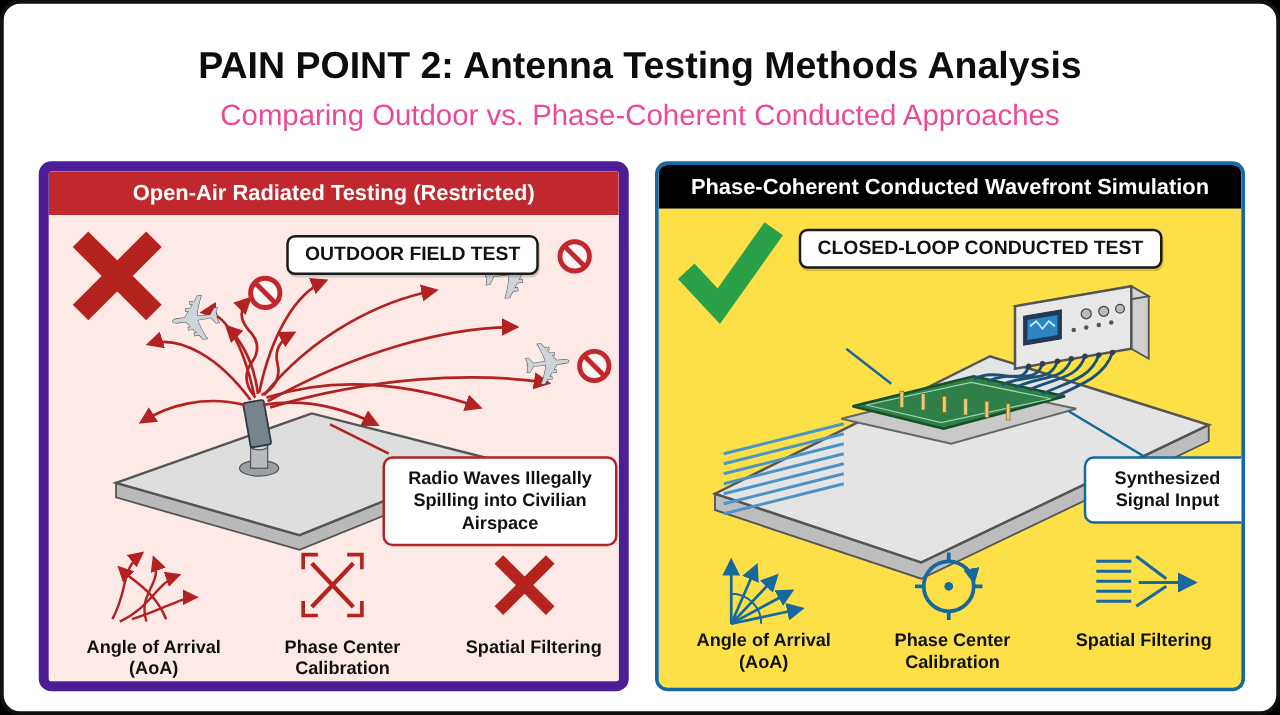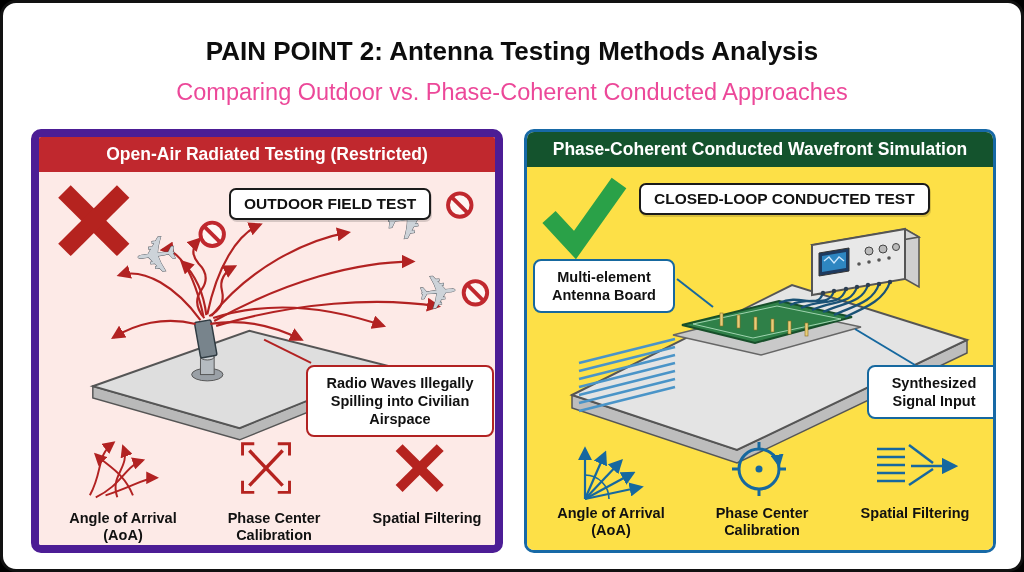--- a/index.html
+++ b/index.html
@@ -1,31 +1,31 @@
 <!DOCTYPE html>
 <html><head>
 <meta charset="utf-8">
 <style>
   * { margin:0; padding:0; box-sizing:border-box; }
   html,body { width:1024px; height:572px; }
   body { background:#000; font-family:"Liberation Sans", sans-serif; }
   .canvas { position:relative; width:1024px; height:572px; background:#fff;
             border:3px solid #111; border-radius:16px; overflow:hidden; }
   .title { position:absolute; top:33px; left:0; width:100%; text-align:center;
-           font-size:26px; font-weight:bold; color:#0d0d0d; }
+           font-size:30px; font-weight:bold; color:#0d0d0d; }
   .subtitle { position:absolute; top:76px; left:0; width:100%; text-align:center;
               font-size:23.5px; font-weight:400; color:#ec4899; }
   .panel { position:absolute; top:126px; width:472px; height:424px; border-radius:10px;
            display:flex; flex-direction:column; overflow:hidden; }
   .panel.left  { left:28px;  border:8px solid #4c1d95; }
   .panel.right { left:521px; border:3px solid #1769a6; }
   .panel-header { flex:0 0 35px; line-height:35px; text-align:center; font-weight:bold;
                   font-size:17.5px; color:#fff; white-space:nowrap; }
   .left  .panel-header { background:#c0282e; }
-  .right .panel-header { background:#14532d; }
+  .right .panel-header { background:#000000; }
   .panel-body { position:relative; flex:1; }
   .left  .panel-body { background:#fdeae7; }
   .right .panel-body { background:#fde047; }
   svg.scene { position:absolute; left:0; top:0; width:100%; height:100%; }
   .badge { position:absolute; background:#fff; border:2.5px solid #1a1a1a; border-radius:7px;
            padding:5px 13px; font-weight:bold; font-size:15.5px; color:#111; white-space:nowrap;
            box-shadow:1px 2px 0 rgba(0,0,0,0.15); }
   .callout { position:absolute; background:#fff; border-radius:8px; font-weight:bold;
              text-align:center; padding:7px 6px; font-size:14.5px; line-height:1.25; color:#111; }
   .callout.red  { border:2.5px solid #b22222; }
@@ -253,21 +253,20 @@
           <line x1="350" y1="298" x2="378" y2="298"></line>
           <line x1="350" y1="306" x2="378" y2="306"></line>
           <line x1="350" y1="314" x2="378" y2="314"></line>
           <line x1="382" y1="278" x2="406" y2="296"></line>
           <line x1="382" y1="318" x2="406" y2="302"></line>
           <line x1="384" y1="299" x2="428" y2="299" marker-end="url(#ba)"></line>
         </g>
       </svg>
 
       <div class="badge" style="left:112px; top:16px;">CLOSED-LOOP CONDUCTED TEST</div>
-      <div class="callout blue" style="left:6px; top:92px; width:142px;">Multi-element Antenna Board</div>
       <div class="callout blue" style="left:340px; top:198px; width:134px;">Synthesized Signal Input</div>
 
       <div class="feature f1">
         <div>Angle of Arrival</div>
         <div>(AoA)</div>
       </div>
       <div class="feature f2">
         <div>Phase Center</div>
         <div>Calibration</div>
       </div>

